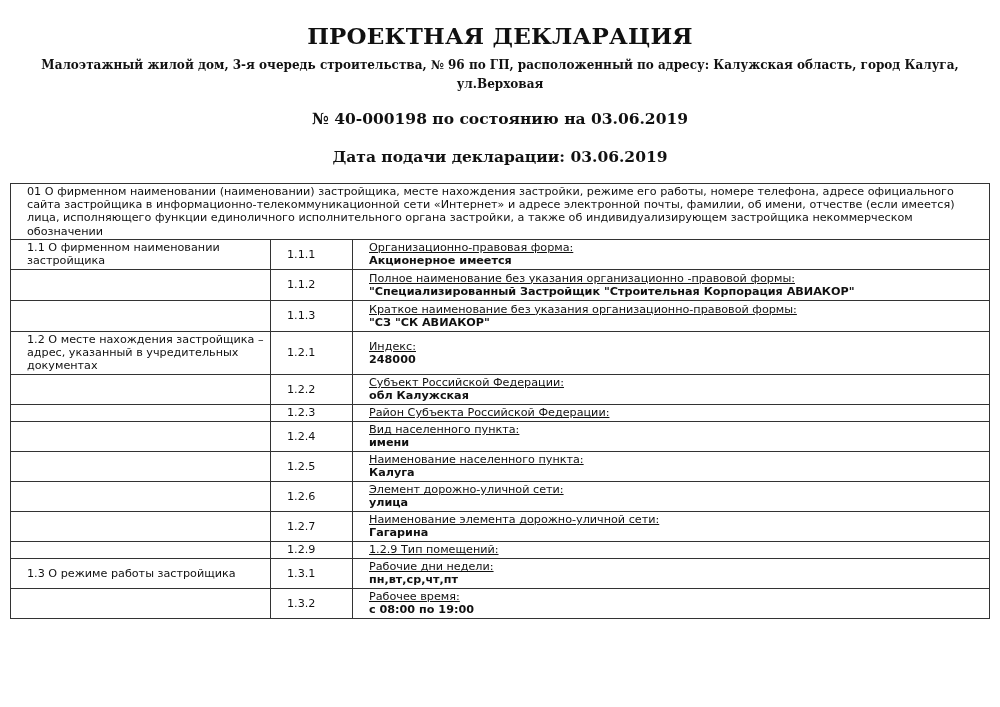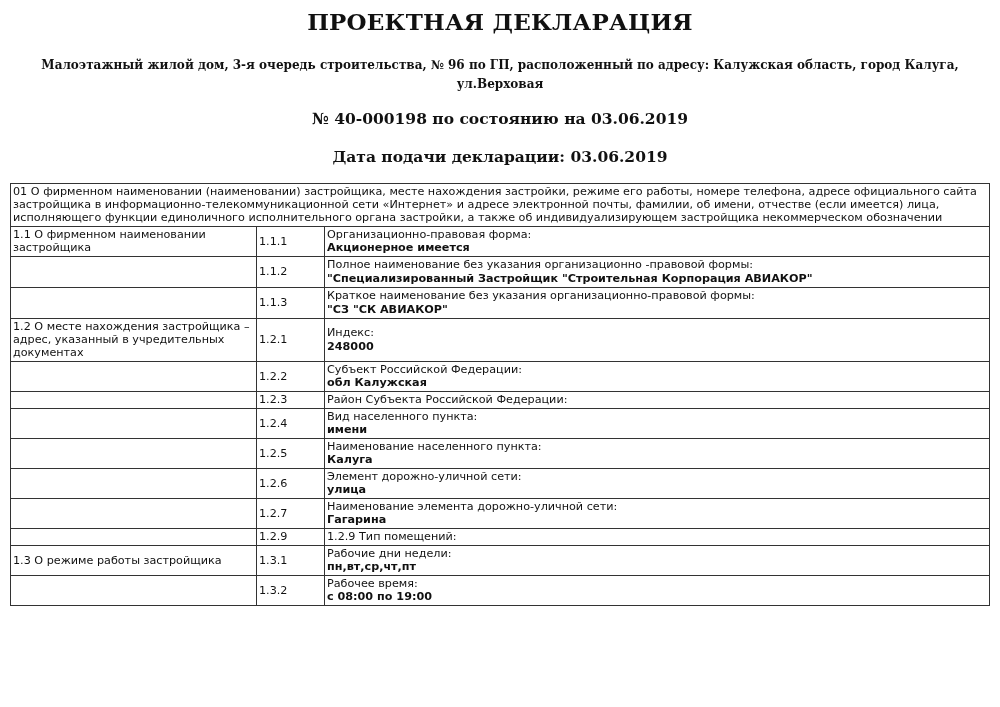--- a/index.html
+++ b/index.html
@@ -1,33 +1,33 @@
 <!DOCTYPE html>
 <html><head>
 <meta charset="utf-8">
 <style>
   html, body { margin: 0; padding: 0; background: #ffffff; }
   body { width: 1000px; height: 707px; position: relative; overflow: hidden; color: #111; }
   .header { text-align: center; font-family: "DejaVu Serif", "Liberation Serif", serif; font-weight: bold; }
-  .title { position: absolute; top: 8px; left: 0; width: 1000px; font-size: 23px; letter-spacing: 0.2px; }
+  .title { position: absolute; top: 22px; left: 0; width: 1000px; font-size: 23px; letter-spacing: 0.2px; }
   .subtitle { position: absolute; top: 56px; left: 10px; width: 980px; font-size: 12px; line-height: 19px; }
   .number { position: absolute; top: 109px; left: 0; width: 1000px; font-size: 15.5px; }
   .date { position: absolute; top: 147px; left: 0; width: 1000px; font-size: 15.5px; }
 
   table.decl {
     position: absolute; top: 183px; left: 10px; width: 980px;
     border-collapse: collapse;
     font-family: "DejaVu Sans", "Liberation Sans", sans-serif;
     font-size: 11.2px; line-height: 13.2px;
   }
-  table.decl td { border: 1.2px solid #333; vertical-align: middle; padding: 1px 2px 1px 2px; }
+  table.decl td { border: 1.2px solid #333; vertical-align: middle; padding: 1px 2px 1px 16px; }
   td.c1 { width: 241px; }
   td.c2 { width: 63px; }
   td.sec { vertical-align: top; padding-bottom: 1px; }
-  .lbl { display: block; }
+  .lbl { display: block; text-decoration: underline; }
   .val { display: block; font-weight: bold; }
   .inline-val { font-weight: bold; }
   tr.r1 td { height: 27px; }
   tr.r1b td { height: 28px; }
   tr.r2 td { height: 40px; }
   tr.r3 td { height: 27px; }
   tr.rs td { height: 14px; }
 </style>
 </head>
 <body>

